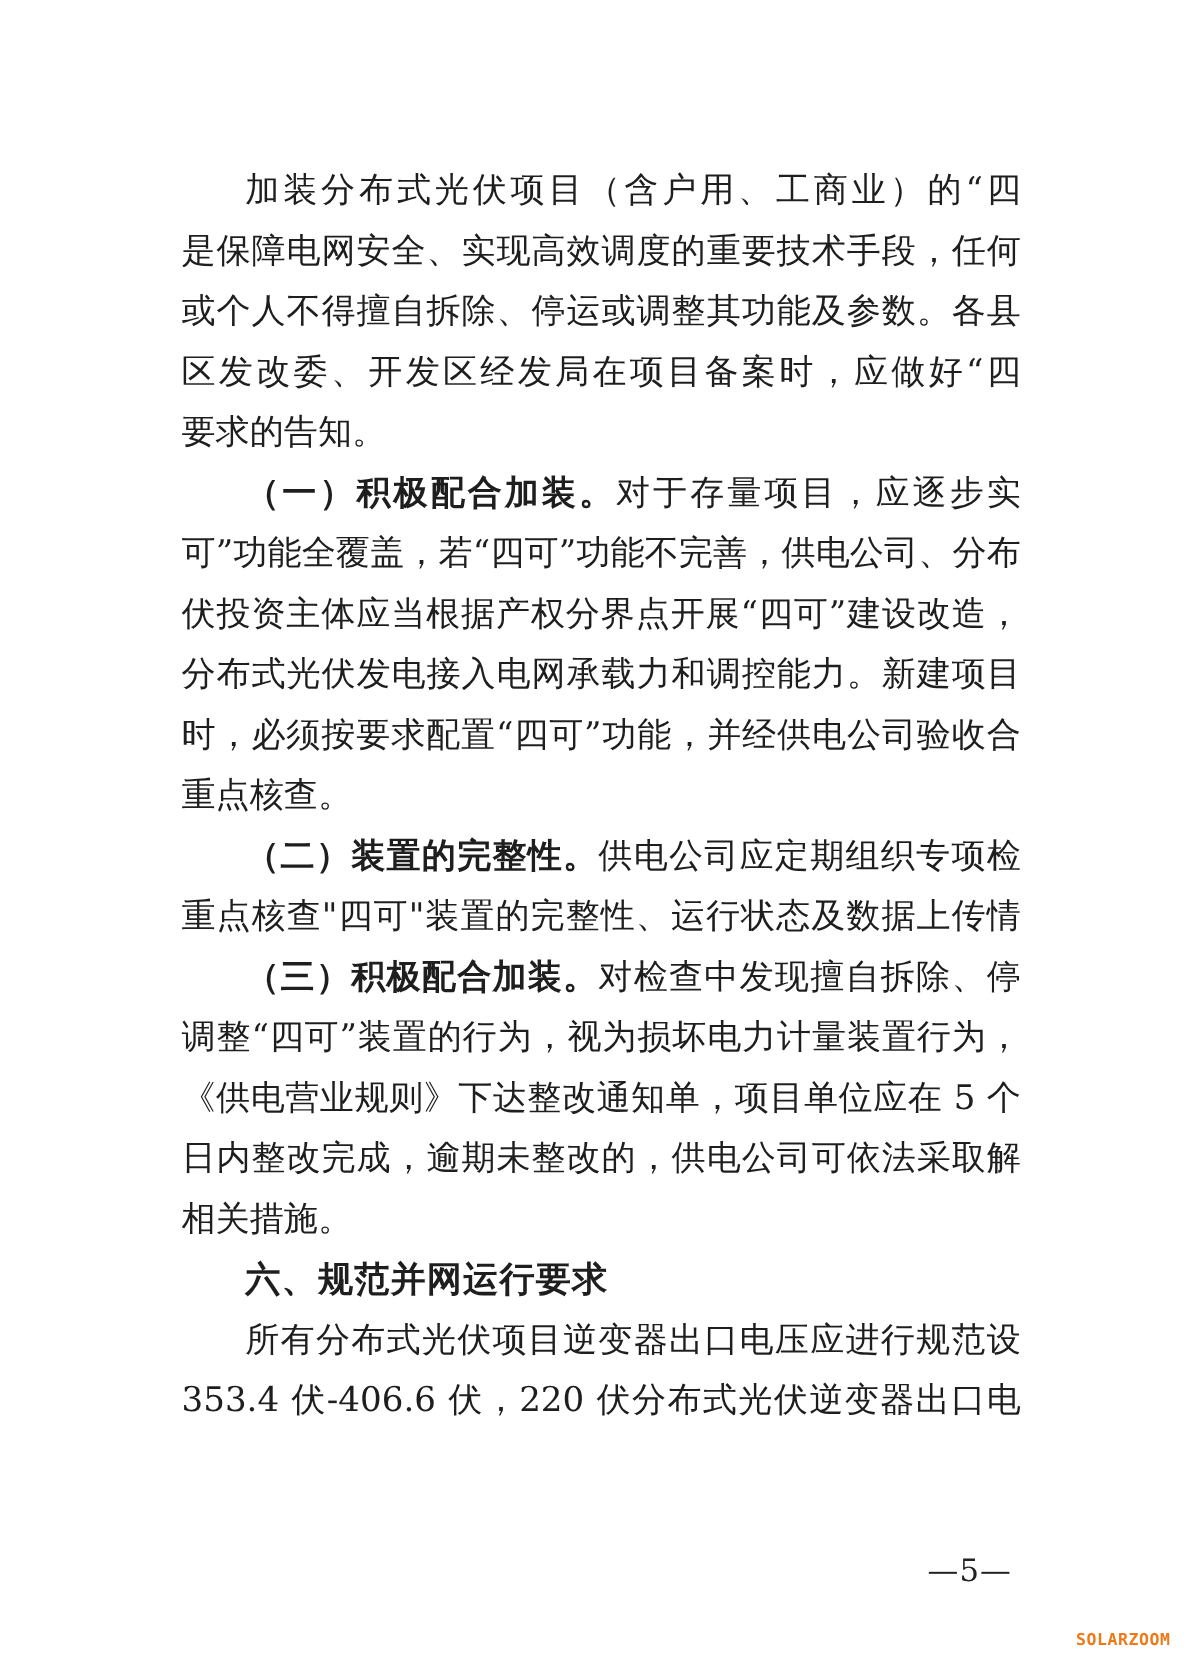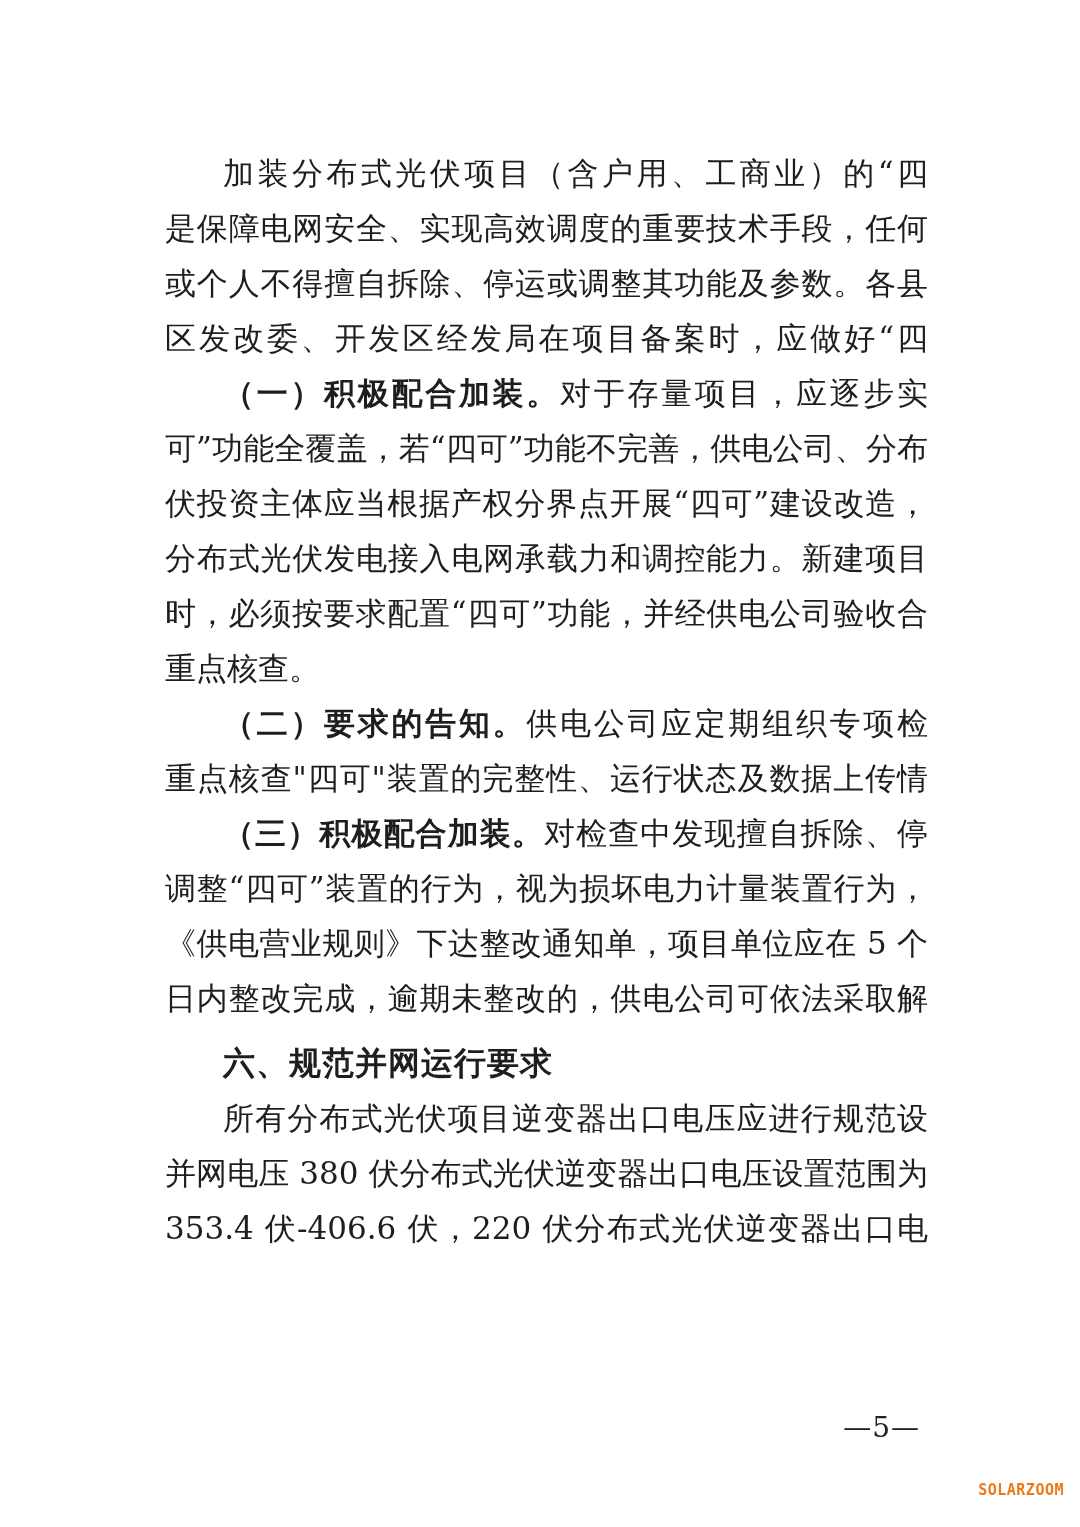--- a/index.html
+++ b/index.html
@@ -29,21 +29,20 @@
   }
   .line.indent { padding-left: 58px; }
   .line.para-end { text-align-last: left; }
   .line .bold { font-weight: bold; font-family: Liberation Mono, monospace; }
   .line.heading {
     font-family: "DejaVu Sans", "Liberation Sans", sans-serif;
     font-weight: bold;
     font-size: 32px;
     text-align-last: left;
     letter-spacing: 1px;
-    margin-top: 10px;
   }
   .pagenum {
     position: absolute;
     top: 1408px;
     right: 160px;
     font-size: 28px;
     line-height: 40px;
     color: #222222;
     letter-spacing: 1px;
   }
@@ -61,39 +60,40 @@
 </head>
 <body>
 
 <div class="page" style="background: rgb(255, 255, 255); color: rgb(30, 30, 30);">
   <div class="content">
 
     <div class="line indent">加装分布式光伏项目（含户用、工商业）的“四可”装置</div>
     <div class="line">是保障电网安全、实现高效调度的重要技术手段，任何单位</div>
     <div class="line">或个人不得擅自拆除、停运或调整其功能及参数。各县（市）</div>
     <div class="line">区发改委、开发区经发局在项目备案时，应做好“四可”装置</div>
+    <div class="line para-end">要求的告知。</div>
 
     <div class="line indent"><span class="bold">（一）积极配合加装。</span><span>对于存量项目，应逐步实现“四</span></div>
     <div class="line">可”功能全覆盖，若“四可”功能不完善，供电公司、分布式光</div>
     <div class="line">伏投资主体应当根据产权分界点开展“四可”建设改造，提升</div>
     <div class="line">分布式光伏发电接入电网承载力和调控能力。新建项目并网</div>
     <div class="line">时，必须按要求配置“四可”功能，并经供电公司验收合格后</div>
     <div class="line para-end">重点核查。</div>
 
-    <div class="line indent"><span class="bold">（二）要求的告知。</span><span>供电公司应定期组织专项检查，</span></div>
+    <div class="line indent"><span class="bold">（二）装置的完整性。</span><span>供电公司应定期组织专项检查，</span></div>
     <div class="line">重点核查"四可"装置的完整性、运行状态及数据上传情况，</div>
 
     <div class="line indent"><span class="bold">（三）积极配合加装。</span><span>对检查中发现擅自拆除、停运或</span></div>
     <div class="line">调整“四可”装置的行为，视为损坏电力计量装置行为，根据</div>
     <div class="line">《供电营业规则》下达整改通知单，项目单位应在 5 个工作</div>
     <div class="line">日内整改完成，逾期未整改的，供电公司可依法采取解网等</div>
+    <div class="line para-end">相关措施。</div>
 
     <div class="line heading indent">六、规范并网运行要求</div>
 
     <div class="line indent">所有分布式光伏项目逆变器出口电压应进行规范设置，</div>
-    <div class="line">并网电压 380 伏分布式光伏逆变器出口电压设置范围为</div>
     <div class="line">353.4 伏-406.6 伏，220 伏分布式光伏逆变器出口电压设置范</div>
 
   </div>
 
   <div class="pagenum">—5—</div>
   <div class="watermark" style="color: rgb(238, 121, 24);">SOLARZOOM</div>
 </div>
 
 </body></html>

